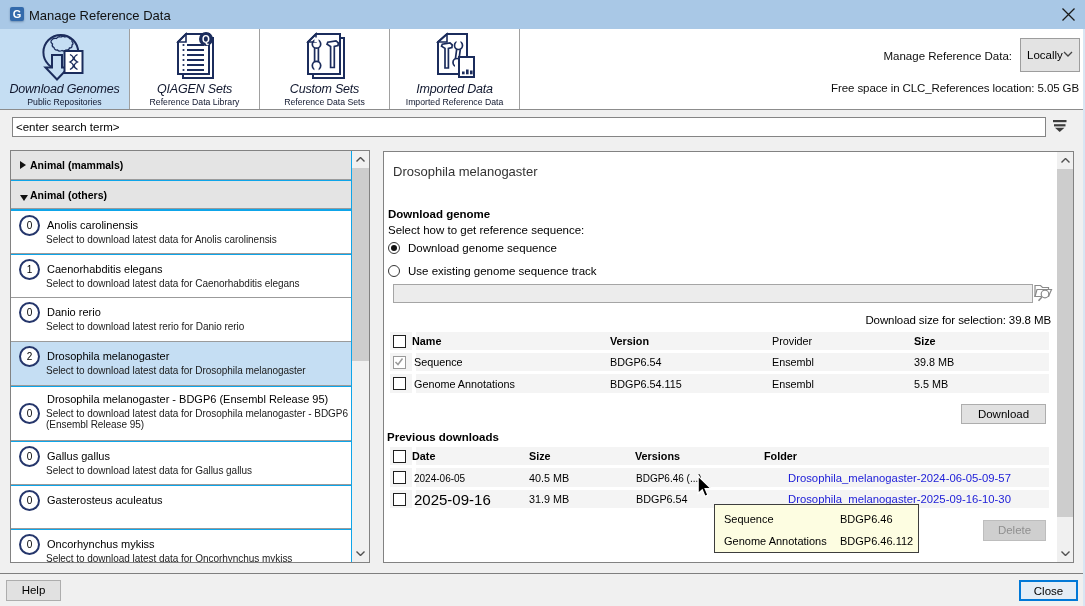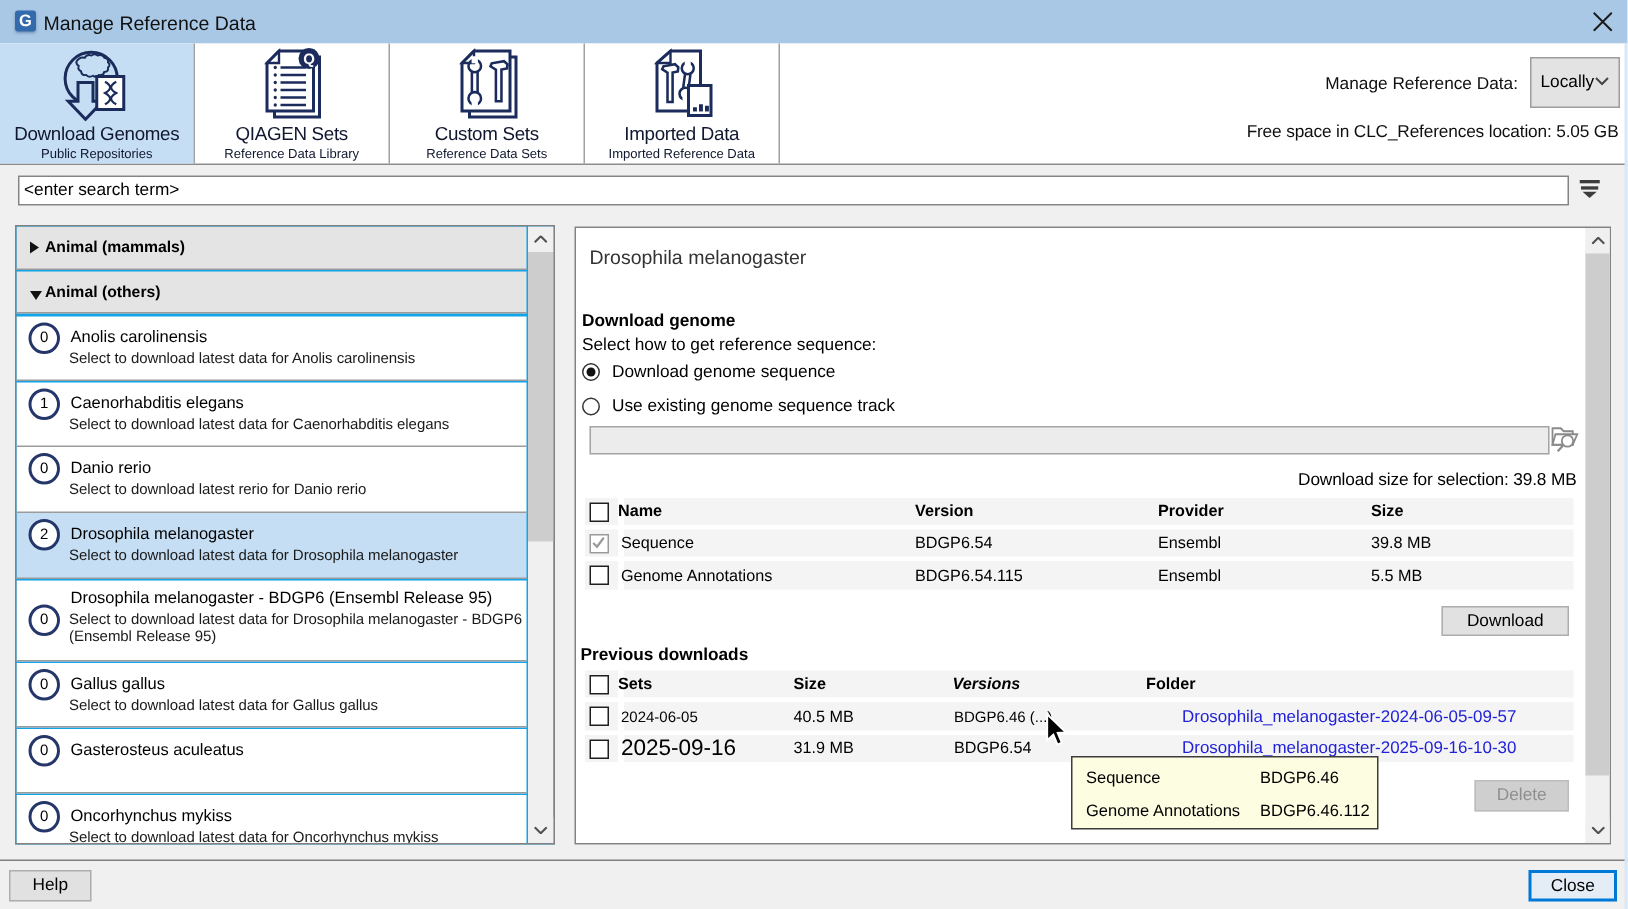--- a/index.html
+++ b/index.html
@@ -10,21 +10,21 @@
 
 #titlebar { left:0; top:0; width:1085px; height:29px; background:#a9c8e6; }
 #titleicon { left:10px; top:7px; width:14px; height:14px; background:#336aab;
   border-radius:2px; color:#fff; font-size:11px; font-weight:bold; text-align:center;
   line-height:15px; box-shadow:0 1px 2px rgba(60,90,130,.5); }
 #titletext { left:29px; top:8px; font-size:13px; color:#111; }
 
 #toolbar { left:0; top:29px; width:1085px; height:81px; background:#fff;
   border-bottom:1px solid #8c8c8c; }
 .tbtn { position:absolute; top:0; height:80px; text-align:center; }
-.tbtn .l1 { position:absolute; top:53px; width:100%; font-size:12.5px; letter-spacing:-0.2px; color:#10172e; }
+.tbtn .l1 { position:absolute; top:53px; width:100%; font-size:12.5px; letter-spacing:-0.2px; color:#10172e;font-style:italic; }
 .tbtn .l2 { position:absolute; top:68px; width:100%; font-size:8.7px; color:#10172e; }
 .tsep { position:absolute; top:0; width:1px; height:80px; background:#a0a0a0; }
 .ticon { position:absolute; top:2px; left:50%; transform:translateX(-50%); }
 #mrd-label { right:73px; top:21px; font-size:11.5px; color:#0f0f0f; }
 #mrd-dd { left:1020px; top:9px; width:60px; height:34px; background:#e3e3e3;
   border:1px solid #9d9d9d; font-size:11.5px; line-height:32px; padding-left:6px; color:#000; }
 #mrd-dd svg { position:absolute; right:6px; top:12px; }
 #freespace { right:6px; top:53px; font-size:11.5px; letter-spacing:-0.1px; color:#0f0f0f; }
 
 #search { left:12px; top:117px; width:1034px; height:20px; background:#fff;
@@ -264,21 +264,21 @@
       <path d="M8,15 L4.5,18.8" stroke-width="1.5"></path>
     </g>
       </svg></div>
   <div class="rp" style="right:22px;top:162px;letter-spacing:-0.1px">Download size for selection: 39.8 MB</div>
   <div id="table1">
       <div class="trow" style="top:180px;height:18px">
         <div class="cbx"></div>
         <div class="cbsep"></div>
         <div class="tcell" style="left:22px;font-weight:bold;">Name</div>
         <div class="tcell" style="left:220px;font-weight:bold;">Version</div>
-        <div class="tcell" style="left:382px;font-weight:bold;">Provider</div>
+        <div class="tcell" style="left:382px;font-weight:normal;">Provider</div>
         <div class="tcell" style="left:524px;font-weight:bold;">Size</div>
       </div>
       <div class="trow" style="top:201px;height:18px">
         <div class="cbx gray">
           <svg width="10" height="10" viewBox="0 0 10 10" style="position:absolute;left:0px;top:0px">
             <path d="M1.5,5 L4,7.5 L8.5,1.5" fill="none" stroke="#9a9a9a" stroke-width="1.5"></path>
           </svg>
         </div>
         <div class="cbsep"></div>
         <div class="tcell" style="left:24px;">Sequence</div>
@@ -294,23 +294,23 @@
         <div class="tcell" style="left:382px;">Ensembl</div>
         <div class="tcell" style="left:524px;">5.5 MB</div>
       </div>
     </div>
   <div class="btn" style="left:577px;top:252px;width:85px;height:20px;line-height:18px">Download</div>
   <div class="rp" style="left:3px;top:279px;font-weight:bold">Previous downloads</div>
   <div id="table2">
       <div class="trow" style="top:295px;height:18px">
         <div class="cbx"></div>
         <div class="cbsep"></div>
-        <div class="tcell" style="left:22px;font-weight:bold;">Sets</div>
+        <div class="tcell" style="left:22px;font-weight:bold;">Date</div>
         <div class="tcell" style="left:139px;font-weight:bold;">Size</div>
-        <div class="tcell" style="left:245px;font-weight:bold;font-style:italic;">Versions</div>
+        <div class="tcell" style="left:245px;font-weight:bold;">Versions</div>
         <div class="tcell" style="left:374px;font-weight:bold;">Folder</div>
       </div>
       <div class="trow" style="top:316px;height:19px">
         <div class="cbx"></div>
         <div class="cbsep"></div>
         <div class="tcell" style="left:24px;"><span style="font-size:10px">2024-06-05</span></div>
         <div class="tcell" style="left:139px;">40.5 MB</div>
         <div class="tcell" style="left:246px;"><span style="font-size:10px">BDGP6.46 (...)</span></div>
         <div class="tcell" style="left:374px;"><a class="flink">Drosophila_melanogaster-2024-06-05-09-57</a></div>
       </div>

